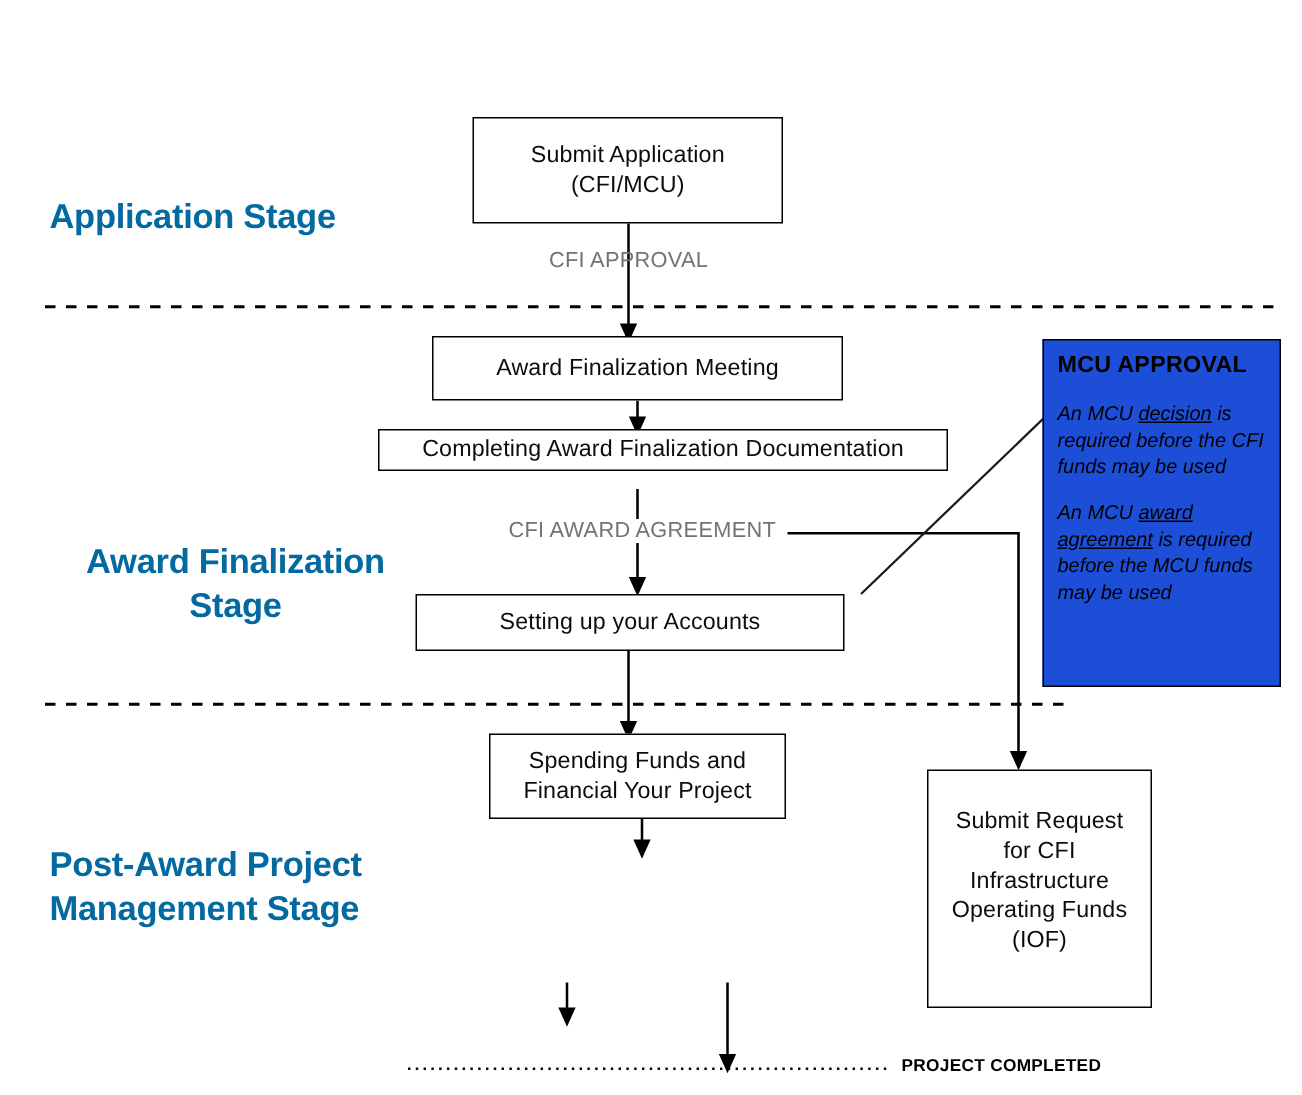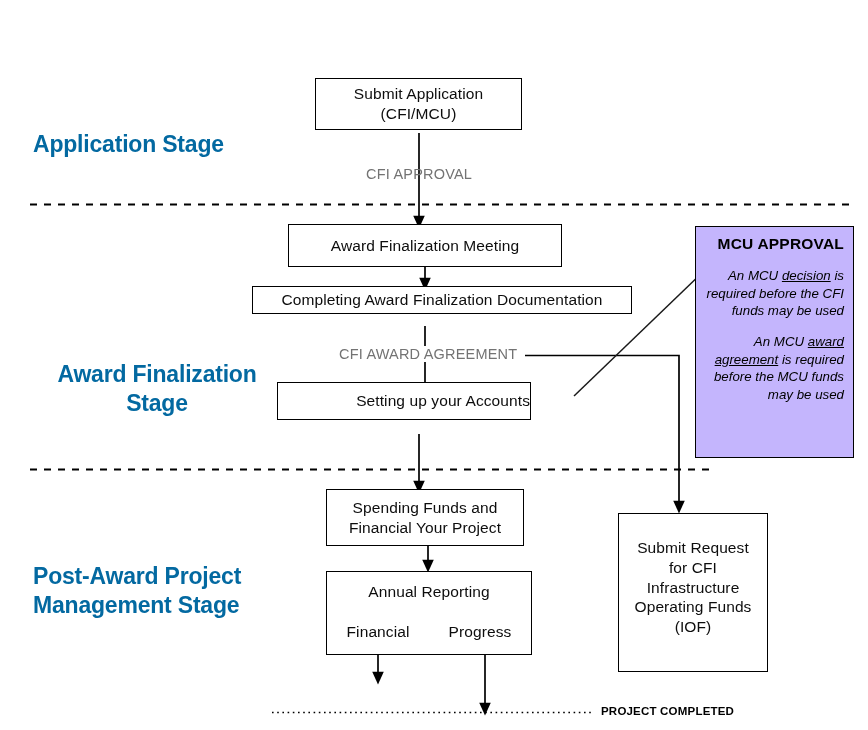--- a/index.html
+++ b/index.html
@@ -70,23 +70,23 @@
 
   
   #mcu-panel {
     position: absolute;
     left: 695px;
     top: 226px;
     width: 159px;
     height: 232px;
     box-sizing: border-box;
     border: 1.6px solid #000000;
-    background: #c4b5fd;
+    background: #1d4ed8;
     padding: 8px 9px 0 9px;
-    text-align: right;
+    text-align: left;
   }
   #mcu-panel .mcu-title {
     font-weight: bold;
     font-size: 15.5px;
     letter-spacing: 0.2px;
     margin-bottom: 14px;
   }
   #mcu-panel .mcu-para {
     font-style: italic;
     font-size: 13.3px;
@@ -151,49 +151,42 @@
   <div class="stage-label" style="left:33px; top:360px; width:248px; text-align:center;">
     <span class="ln">Award Finalization</span>
     <span class="ln">Stage</span>
   </div>
 
   <div class="stage-label" style="left:33px; top:562px; width:260px;">
     <span class="ln">Post-Award Project</span>
     <span class="ln">Management Stage</span>
   </div>
 
-  <div class="node" id="node-submit" style="left:315px; top:78px; width:207px; height:52px;">
+  <div class="node" id="node-submit" style="left:315px; top:78px; width:207px; height:71px;">
     <span class="ln">Submit Application</span>
     <span class="ln">(CFI/MCU)</span>
   </div>
 
   <div class="node" id="node-meeting" style="left:288px; top:224px; width:274px; height:43px;">
     <span class="ln">Award Finalization Meeting</span>
   </div>
 
   <div class="node" id="node-documentation" style="left:252px; top:286px; width:380px; height:28px;">
     <span class="ln">Completing Award Finalization Documentation</span>
   </div>
 
-  <div class="node" id="node-accounts" style="left:277px; top:382px; width:254px; height:38px;align-items:flex-end;">
+  <div class="node" id="node-accounts" style="left:277px; top:396px; width:286px; height:38px;">
     <span class="ln">Setting up your Accounts</span>
   </div>
 
   <div class="node" id="node-spending" style="left:326px; top:489px; width:198px; height:57px;">
     <span class="ln">Spending Funds and</span>
     <span class="ln">Financial Your Project</span>
   </div>
 
-  <div class="node" id="node-annual" style="left:326px; top:571px; width:206px; height:84px; justify-content:flex-start; padding-top:10px;">
-    <span class="ln title">Annual Reporting</span>
-    <div class="sub-row">
-      <span>Financial</span>
-      <span>Progress</span>
-    </div>
-  </div>
 
   <div class="node" id="node-iof" style="left:618px; top:513px; width:150px; height:159px; justify-content:flex-start; padding-top:24px;">
     <span class="ln">Submit Request</span>
     <span class="ln">for CFI</span>
     <span class="ln">Infrastructure</span>
     <span class="ln">Operating Funds</span>
     <span class="ln">(IOF)</span>
   </div>
 
   <div id="mcu-panel">

